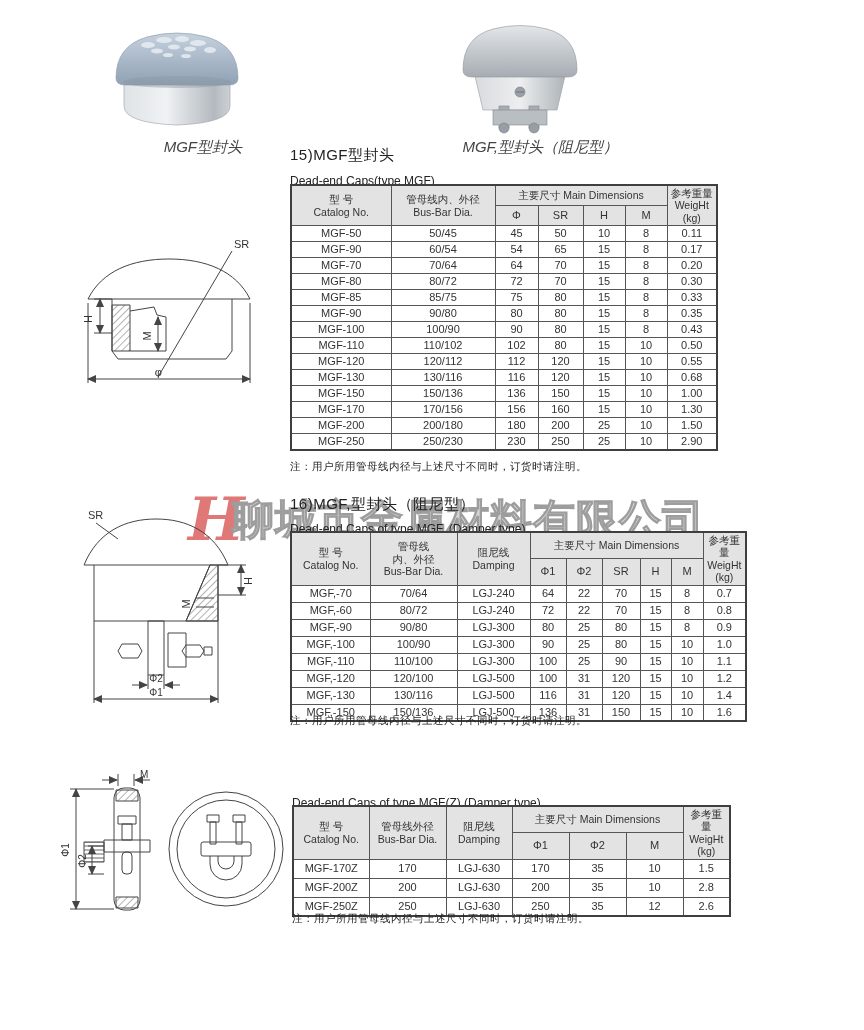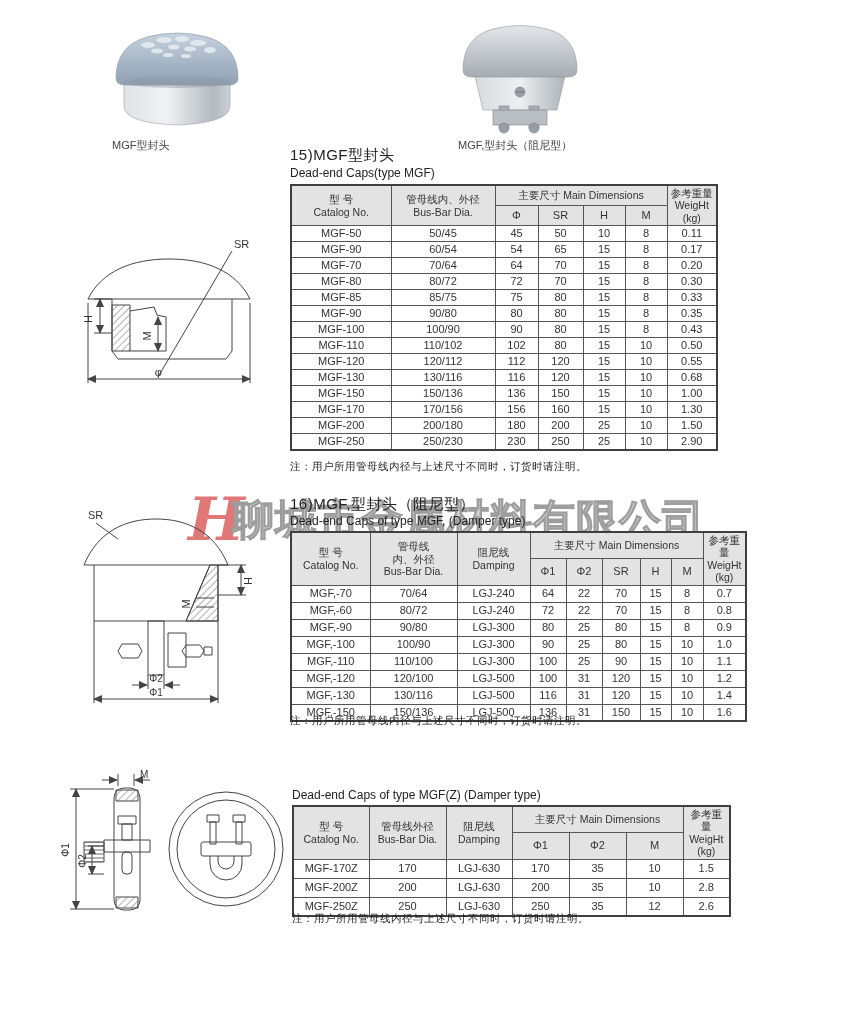--- a/index.html
+++ b/index.html
@@ -13,23 +13,23 @@
   .watermark { position:absolute; z-index:1; }
   .wm-logo { position:absolute; left:188px; top:484px; font-family:"DejaVu Serif",serif;
              font-weight:bold; font-style:italic; font-size:60px; color:#dd6a6a; opacity:.9; }
   .wm-text { position:absolute; left:232px; top:492px; font-size:42px; font-weight:bold;
              letter-spacing:1px; color:rgba(170,170,170,0.50);
              -webkit-text-stroke:1px #9d9d9d; white-space:nowrap; }
 
   .content { position:absolute; inset:0; z-index:2; }
 
   
-  .caption { font-size:11px; color:#444; text-align:left; }
+  .caption { font-size:15px; color:#444; text-align:right;font-style:italic; }
   .sec-title-cn { font-size:15px; color:#222; letter-spacing:.5px; }
-  .sec-title-en { font-size:12px; color:#222; }
+  .sec-title-en { font-size:12px; color:#222;margin-top:8px; }
   .note { font-size:10.5px; color:#222; letter-spacing:.5px; }
 
   
   table { border-collapse:collapse; table-layout:fixed; background:#fff;
           border:2px solid #3f3f3f; font-size:11px; color:#333; }
   th, td { border:1px solid #555; text-align:center; vertical-align:middle;
            padding:1px 2px; line-height:1.18; }
   thead th { background:#e3e3e3; font-weight:normal; white-space:pre-line; font-size:10.5px; }
   tbody td { height:16px; font-size:11px; }
   .t2 tbody td { height:17px; }

